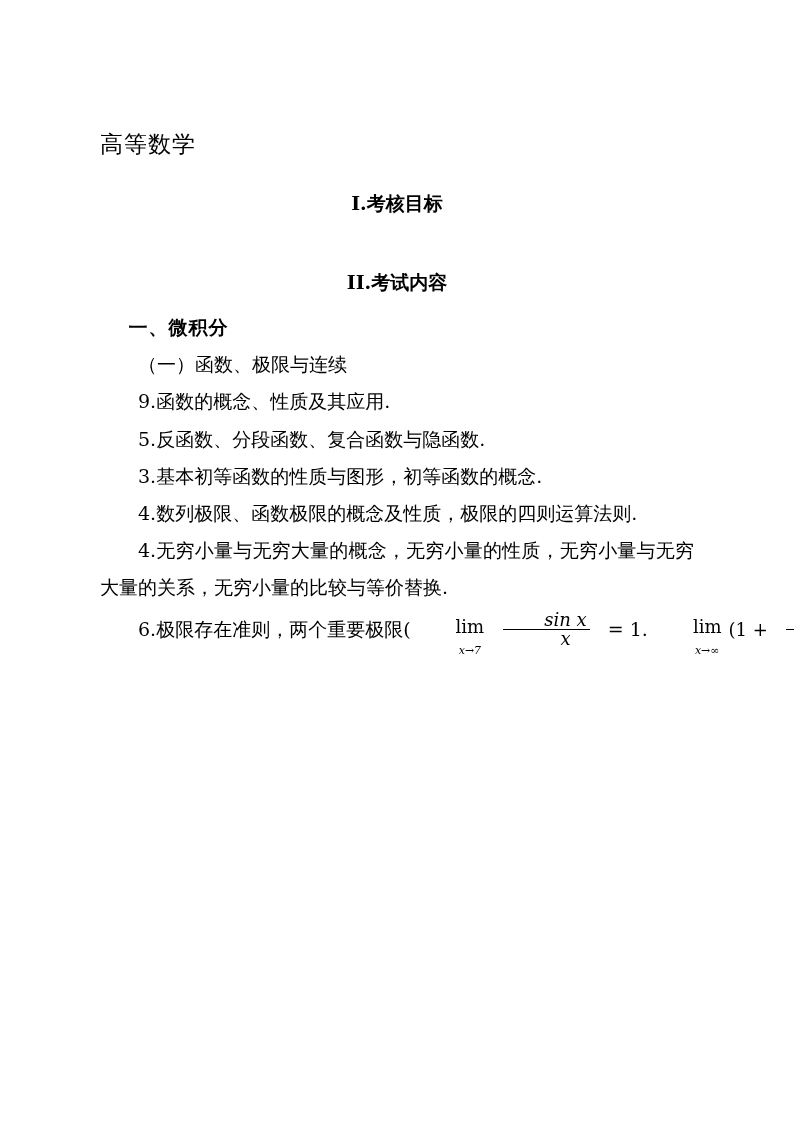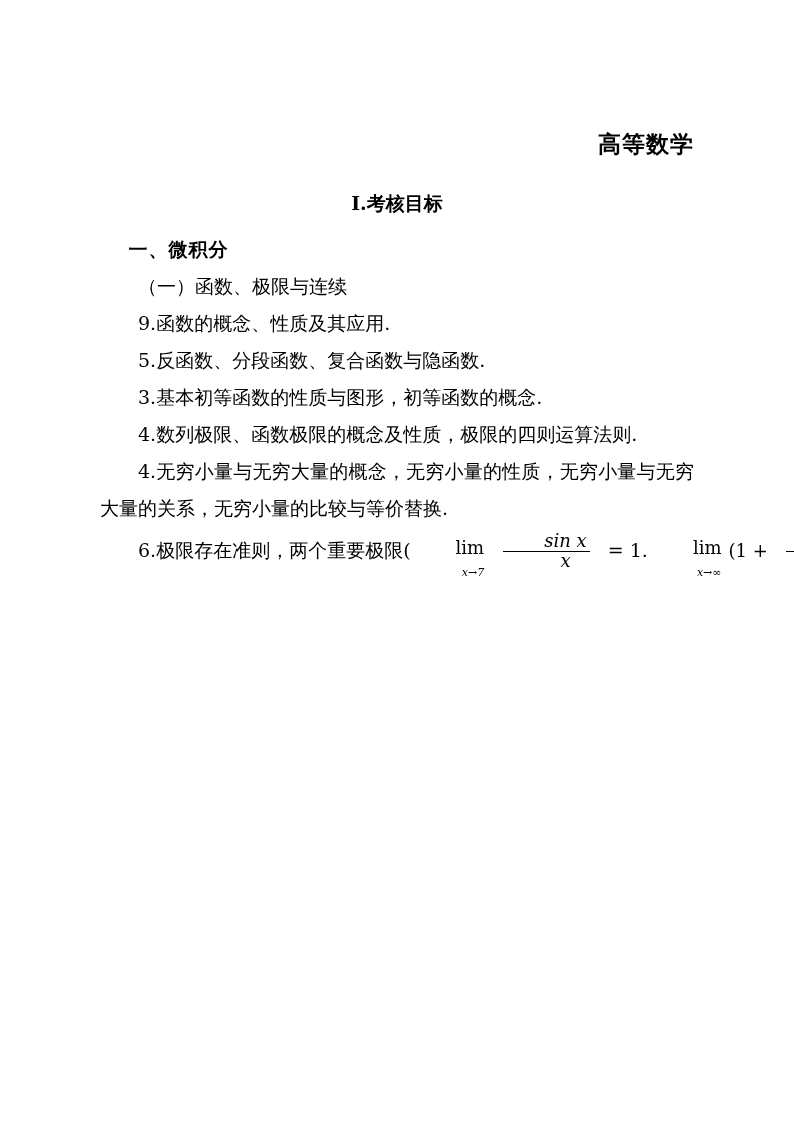--- a/index.html
+++ b/index.html
@@ -16,23 +16,23 @@
     overflow: hidden;
   }
   .page {
     position: relative;
     width: 794px;
     height: 1122px;
     box-sizing: border-box;
     padding: 0 100px;
   }
   .doc-title {
-    text-align: right;
+    text-align: left;
     font-size: 23px;
-    font-weight: bold;
+    font-weight: normal;
     letter-spacing: 1px;
     margin-top: 128px;
     margin-bottom: 0;
     line-height: 1.4;
   }
   .section-heading {
     text-align: center;
     font-size: 19px;
     font-weight: bold;
     margin-top: 30px;
@@ -84,21 +84,21 @@
     font-style: italic;
     font-size: 18px;
   }
   .mathop {
     font-style: normal;
   }
   .lim {
     display: inline-block;
     position: relative;
     vertical-align: middle;
-    text-align: right;
+    text-align: center;
     font-style: normal;
     font-size: 18px;
     margin: 0 1px;
   }
   .lim .sub {
     display: block;
     font-size: 11px;
     line-height: 1;
     font-style: italic;
     margin-top: -2px;
@@ -126,20 +126,21 @@
 </head>
 <body>
 
 <div class="page">
 
   <h1 class="doc-title">高等数学</h1>
 
   <h2 class="section-heading">I.考核目标</h2>
 
 
+  <h2 class="section-heading second">II.考试内容</h2>
 
   <p class="sub-heading spaced">一、微积分</p>
 
   <p class="list-line">（一）函数、极限与连续</p>
 
   <p class="list-line">9.函数的概念、性质及其应用.</p>
   <p class="list-line">5.反函数、分段函数、复合函数与隐函数.</p>
   <p class="list-line">3.基本初等函数的性质与图形，初等函数的概念.</p>
   <p class="list-line">4.数列极限、函数极限的概念及性质，极限的四则运算法则.</p>
   <p class="list-line">4.无穷小量与无穷大量的概念，无穷小量的性质，无穷小量与无穷大量的关系，无穷小量的比较与等价替换.</p>

